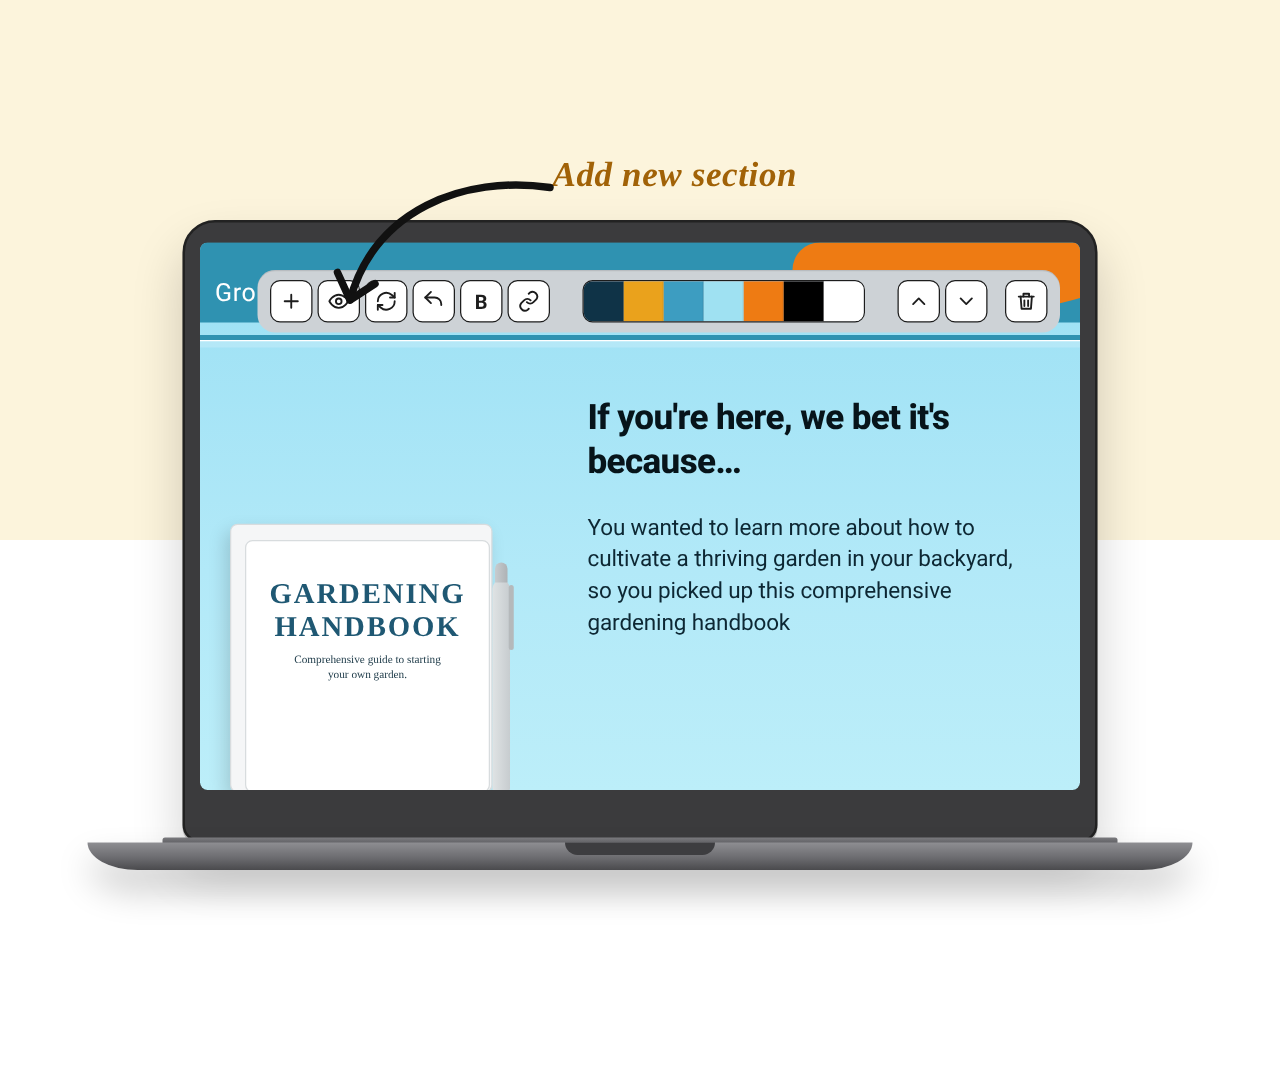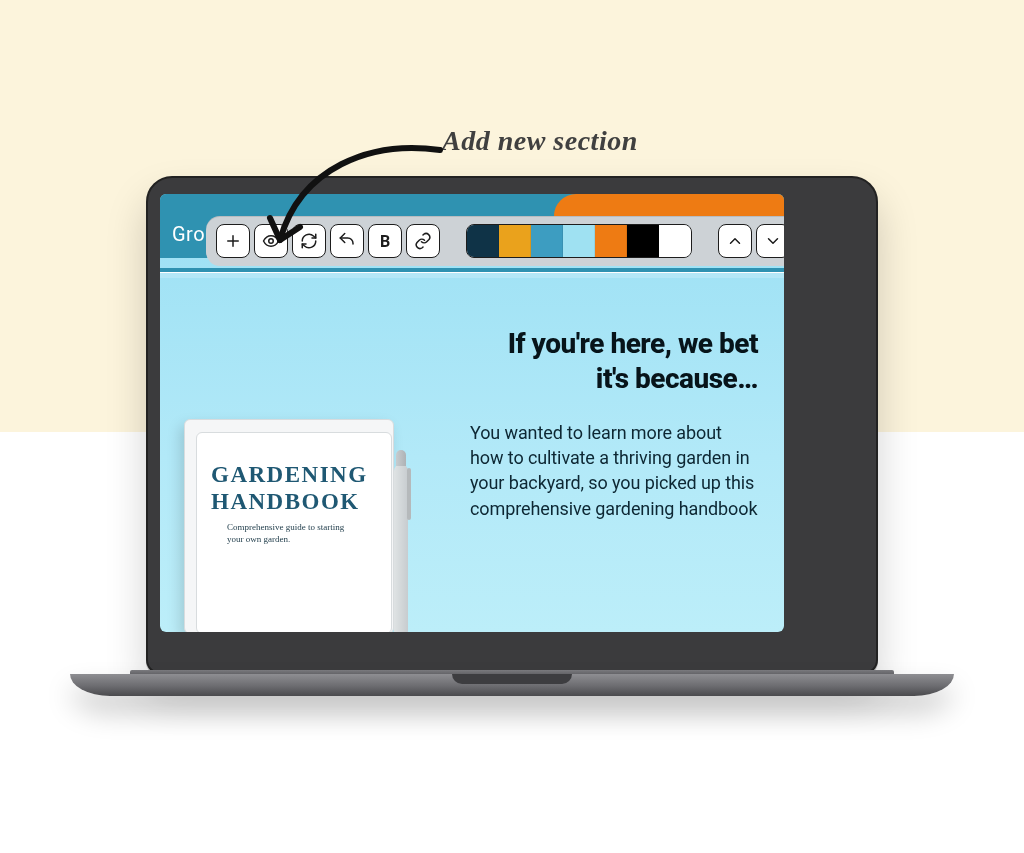--- a/index.html
+++ b/index.html
@@ -20,21 +20,21 @@
   }
 
   
   .annotation{
     position:absolute;
     left:442px; top:125px;
     font-family: "Segoe Script","Brush Script MT","Comic Sans MS",cursive;
     font-size:28px;
     font-weight:600;
     font-style:italic;
-    color:#404040;
+    color:#a16207;
     z-index:20;
     letter-spacing:0.5px;
   }
   .annot-arrow{
     position:absolute;
     left:260px; top:130px;
     width:200px; height:150px;
     z-index:20;
     pointer-events:none;
   }
@@ -51,21 +51,21 @@
     left:16px; top:0;
     width:732px; height:498px;
     background:#3b3b3d;
     border-radius:26px 26px 14px 14px;
     border:2px solid #222;
     box-shadow: 0 2px 0 rgba(0,0,0,0.2), 0 22px 40px rgba(0,0,0,0.18);
   }
   .laptop-screen{
     position:absolute;
     left:30px; top:18px;
-    width:624px; height:438px;
+    width:704px; height:438px;
     background:#000;
     border-radius:6px;
     overflow:hidden;
   }
   .laptop-deck{
     position:absolute;
     left:0; top:494px;
     width:764px; height:6px;
     background:linear-gradient(#7c7c80,#5d5d61);
     border-radius:2px 2px 0 0;
@@ -184,23 +184,22 @@
   .right-col{
     flex:1;
     padding:38px 26px 0 10px;
     color:#0a1b24;
   }
   .hero-title{
     font-size:28px;
     font-weight:800;
     letter-spacing:-0.5px;
     line-height:1.25;
-    margin:16px 0 24px 0;
+    margin:6px 0 24px 0;
     color:#07141a;
-    text-align:right;
   }
   .hero-p{
     font-size:18px;
     line-height:1.4;
     letter-spacing:-0.1px;
     margin:0 0 20px 0;
     color:#0d2733;
     max-width:360px;
   }
 
@@ -220,21 +219,21 @@
     box-shadow: -4px 6px 14px rgba(0,0,0,0.15);
   }
   .book-front{
     position:absolute;
     left:22px; bottom:0;
     width:196px; height:202px;
     background:#ffffff;
     border:1px solid #d8dcde;
     border-radius:6px;
     padding:28px 14px 0 14px;
-    text-align:left;
+    text-align:center;
   }
   .book-title{
     font-family: Georgia, "Times New Roman", serif;
     color:#1f5873;
     font-weight:800;
     font-size:23px;
     letter-spacing:1.5px;
     line-height:1.18;
   }
   .book-sub{

